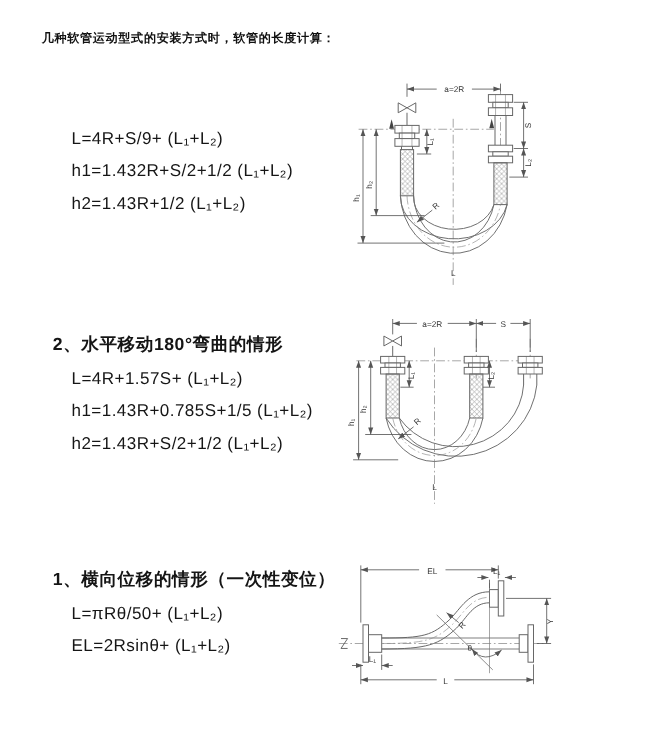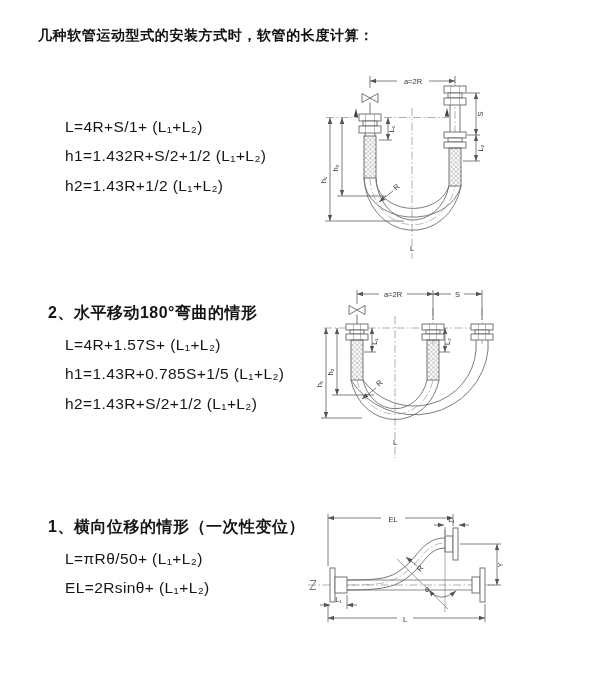--- a/index.html
+++ b/index.html
@@ -1,21 +1,21 @@
 <!DOCTYPE html>
 <html><head>
 <meta charset="utf-8">
 <style>
   html,body{margin:0;padding:0;}
   body{
     width:600px;height:675px;position:relative;background:#ffffff;
     font-family:"Liberation Sans",sans-serif;color:#1a1a1a;overflow:hidden;
   }
   .title{
-    position:absolute;left:38px;top:27px;font-size:14px;font-weight:700;
+    position:absolute;left:38px;top:27px;font-size:11px;font-weight:700;
     letter-spacing:0.6px;color:#111;
   }
   .sec{position:absolute;left:48px;}
   .sec .heading{font-size:16px;font-weight:700;letter-spacing:0.5px;color:#151515;}
   .sec .formula{
     font-size:15.5px;margin:11.5px 0 0 17px;letter-spacing:0.4px;
     font-weight:500;color:#161616;white-space:nowrap;
   }
   #sec1{top:106px;}
   #sec2{top:303px;}
@@ -28,21 +28,21 @@
     font-family:"Liberation Sans",sans-serif;fill:#333;text-anchor:middle;
     font-size:7.5px;
   }
 </style>
 </head>
 <body>
 
 <div class="title">几种软管运动型式的安装方式时，软管的长度计算：</div>
 
 <section class="sec" id="sec1">
-  <div class="formula">L=4R+S/1+ (L₁+L₂)</div>
+  <div class="formula">L=4R+S/9+ (L₁+L₂)</div>
   <div class="formula">h1=1.432R+S/2+1/2 (L₁+L₂)</div>
   <div class="formula">h2=1.43R+1/2 (L₁+L₂)</div>
 </section>
 
 <section class="sec" id="sec2">
   <div class="heading">2、水平移动180°弯曲的情形</div>
   <div class="formula">L=4R+1.57S+ (L₁+L₂)</div>
   <div class="formula">h1=1.43R+0.785S+1/5 (L₁+L₂)</div>
   <div class="formula">h2=1.43R+S/2+1/2 (L₁+L₂)</div>
 </section>

